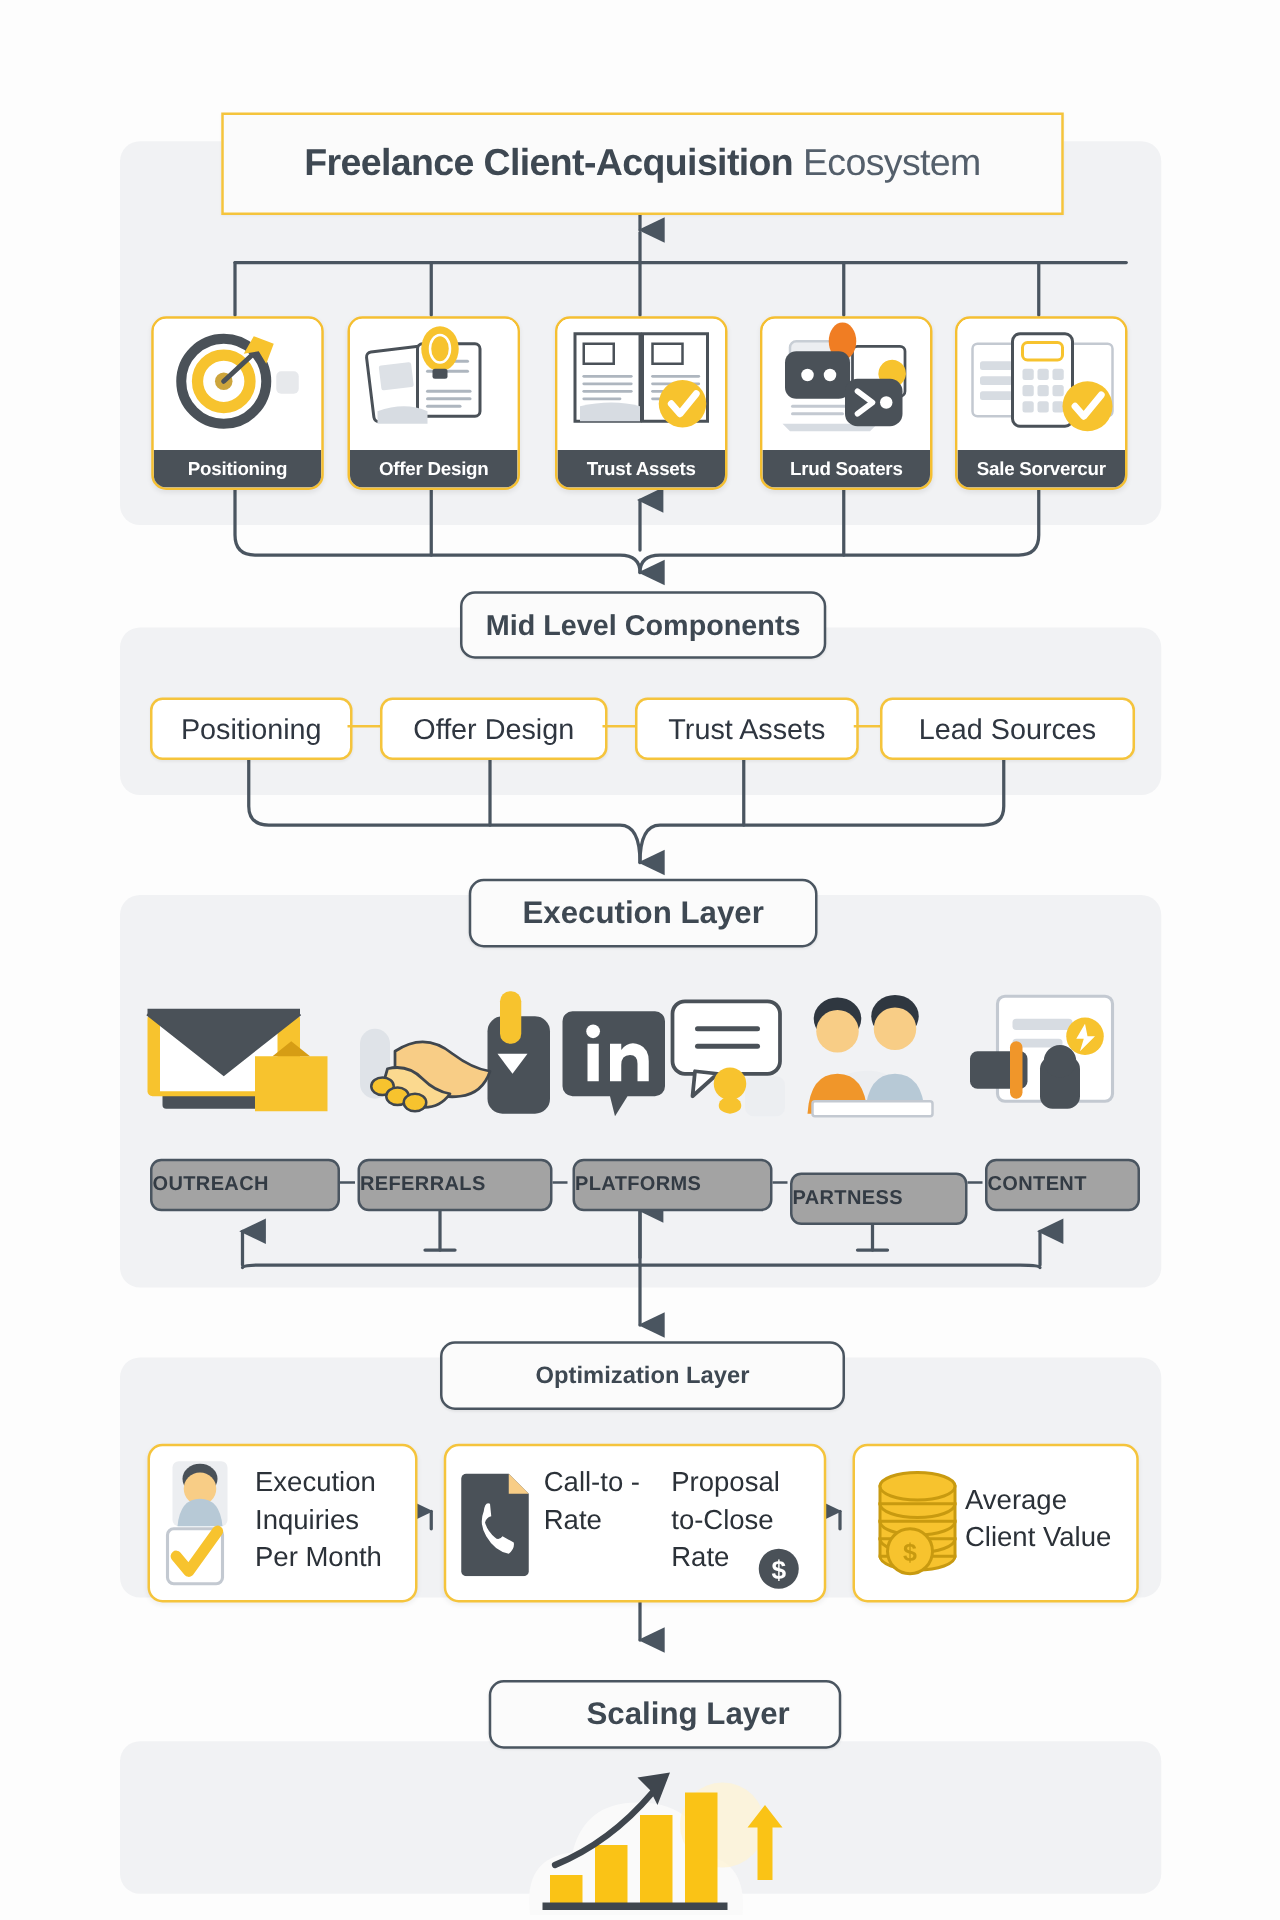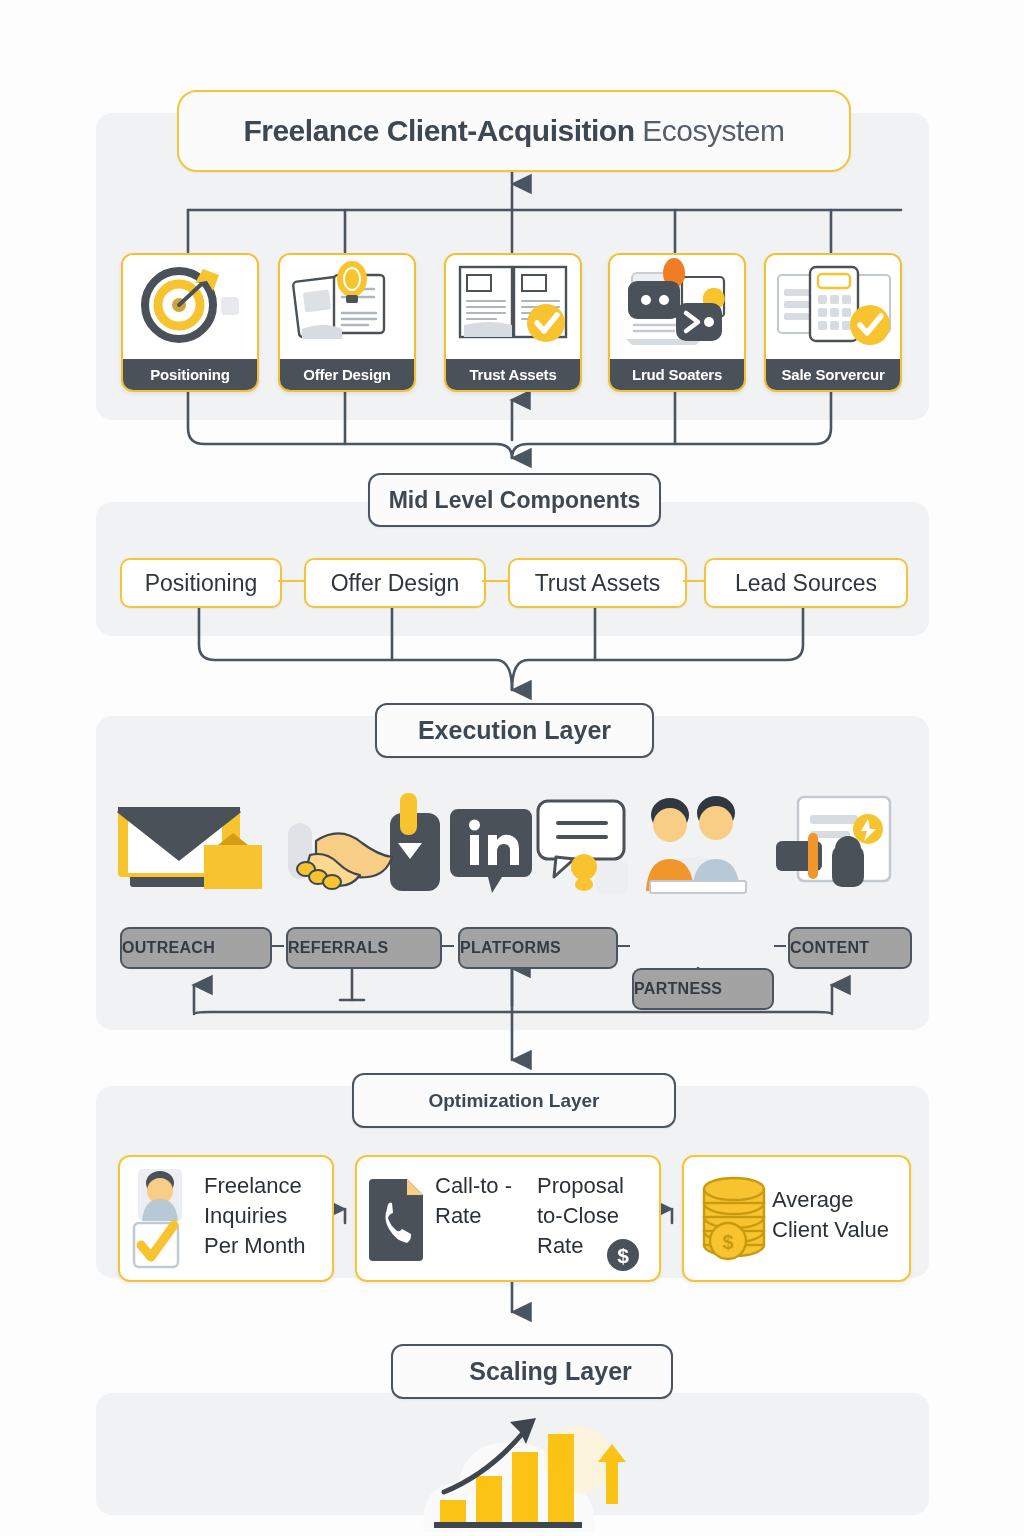--- a/index.html
+++ b/index.html
@@ -19,21 +19,21 @@
     position:absolute;
     background:#f1f2f4;
     border-radius:16px;
   }
 
   
   .title-box{
     position:absolute;
     background:#fbfbfb;
     border:2px solid #f5c43c;
-    border-radius:20px;
+    border-radius:0;
     display:flex;align-items:center;justify-content:center;
     box-shadow:0 1px 2px rgba(0,0,0,.05);
   }
   .title-text{font-size:30px;letter-spacing:-0.5px;white-space:nowrap;}
   .title-text b{font-weight:bold;color:#3e4852;}
   .title-text span.light{font-weight:normal;color:#545f6b;}
 
   .layer-pill{
     position:absolute;
     background:#fbfbfb;
@@ -387,21 +387,21 @@
   </div>
   <div class="exec-link" style="left:272px;top:945px;"></div>
   <div class="exec-pill" style="left:286px;top:927px;width:152px;">
     <span>REFERRALS</span>
   </div>
   <div class="exec-link" style="left:442px;top:945px;"></div>
   <div class="exec-pill" style="left:458px;top:927px;width:156px;">
     <span>PLATFORMS</span>
   </div>
   <div class="exec-link" style="left:618px;top:945px;"></div>
-  <div class="exec-pill" style="left:632px;top:968px;width:138px;">
+  <div class="exec-pill" style="left:632px;top:938px;width:138px;">
     <span>PARTNESS</span>
   </div>
   <div class="exec-link" style="left:774px;top:945px;"></div>
   <div class="exec-pill" style="left:788px;top:927px;width:120px;">
     <span>CONTENT</span>
   </div>
 
   <div class="layer-pill" style="left:352px;top:1073px;width:320px;height:51px;font-size:19px;">
     <span>Optimization Layer</span>
   </div>
@@ -411,21 +411,21 @@
       <svg viewBox="0 0 70 106" width="70" height="106">
         <rect x="10" y="4" width="44" height="52" rx="5" fill="#eceef1"></rect>
         <ellipse cx="32" cy="18" rx="14" ry="12" fill="#4a5158"></ellipse>
         <circle cx="32" cy="26" r="13" fill="#f8cd86"></circle>
         <path d="M14,56 q2,-22 18,-22 q16,0 18,22 Z" fill="#b7c9d6"></path>
         <rect x="6" y="58" width="44" height="44" rx="5" fill="#fff" stroke="#c3c9d1" stroke-width="2.5"></rect>
         <path d="M13,80 L23,92 L46,60" stroke="#f7c32e" stroke-width="9" fill="none" stroke-linecap="round" stroke-linejoin="round"></path>
       </svg>
     </div>
     <div class="opt-text" style="left:84px;top:14px;">
-      <div>Freelance</div>
+      <div>Execution</div>
       <div>Inquiries</div>
       <div>Per Month</div>
     </div>
   </div>
 
   <div class="opt-card" style="left:355px;top:1155px;width:302px;height:123px;">
     <div style="position:absolute;left:10px;top:18px;">
       <svg viewBox="0 0 62 86" width="62" height="86">
         <path d="M6,4 h34 l16,16 v62 a4,4 0 0 1 -4,4 h-46 a4,4 0 0 1 -4,-4 v-74 a4,4 0 0 1 4,-4 Z" fill="#4a5158"></path>
         <path d="M40,4 L56,20 h-16 Z" fill="#f8cd86"></path>

